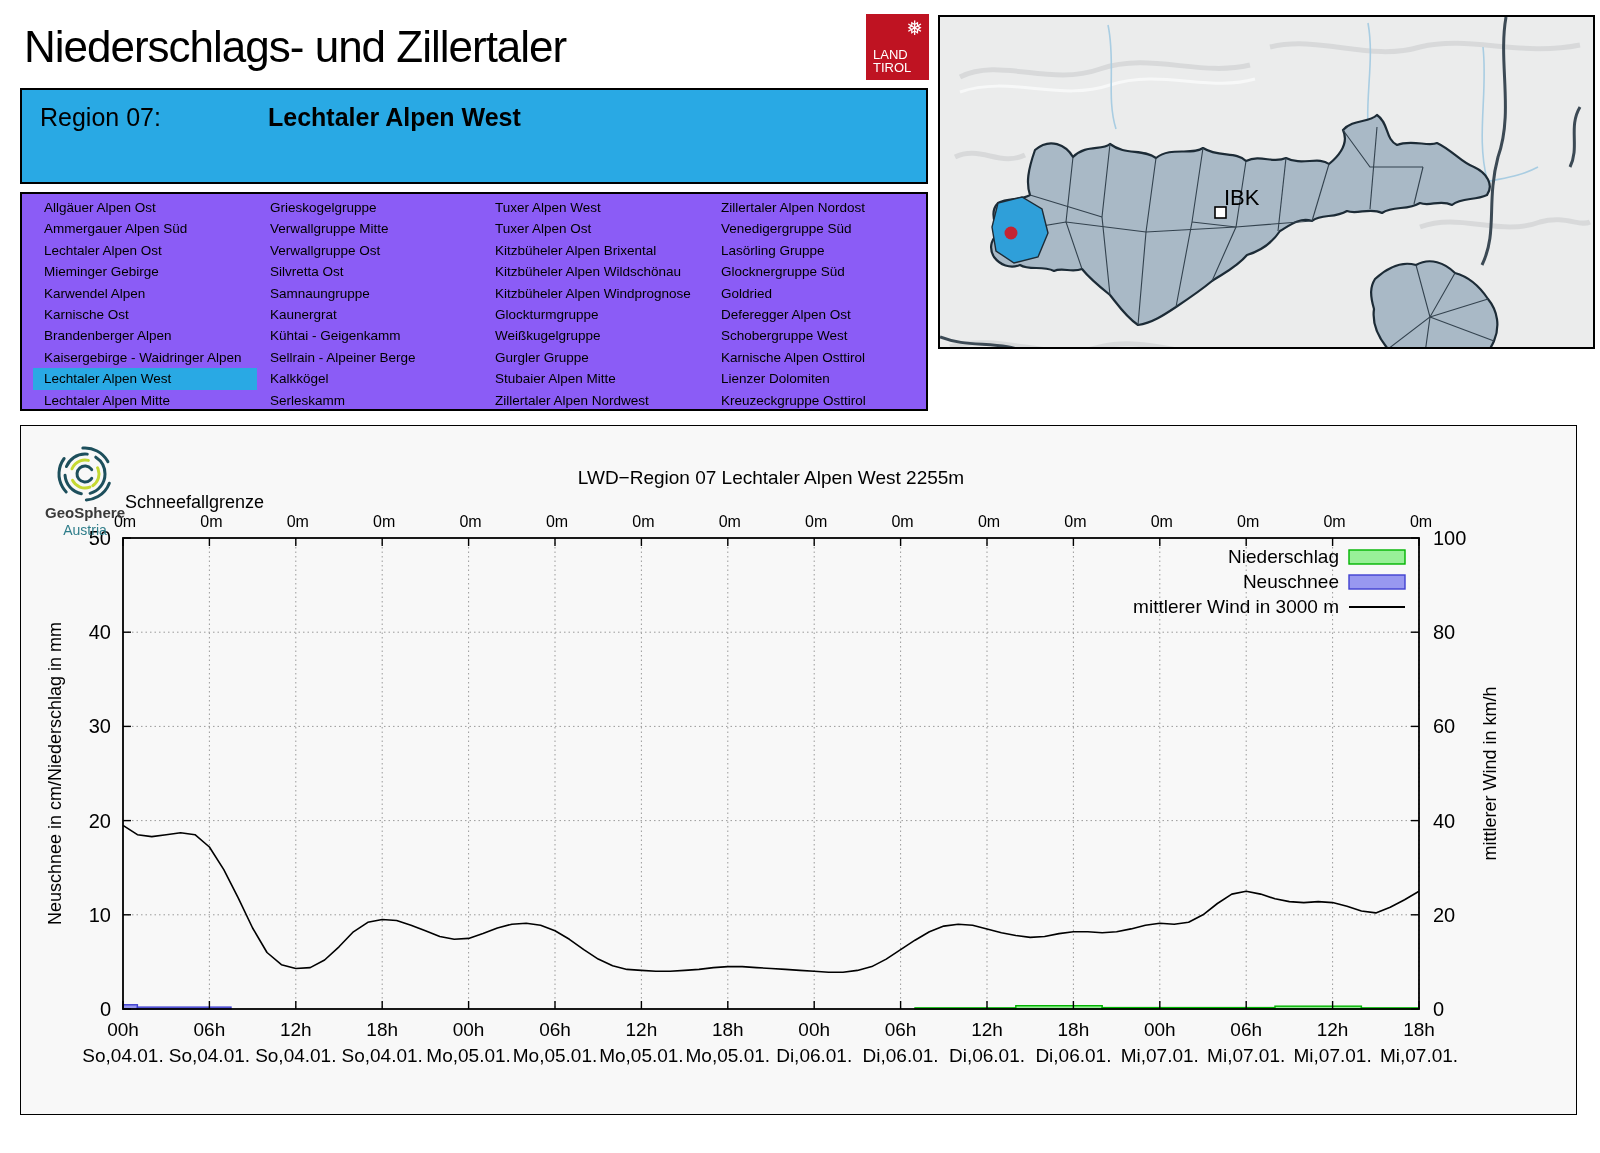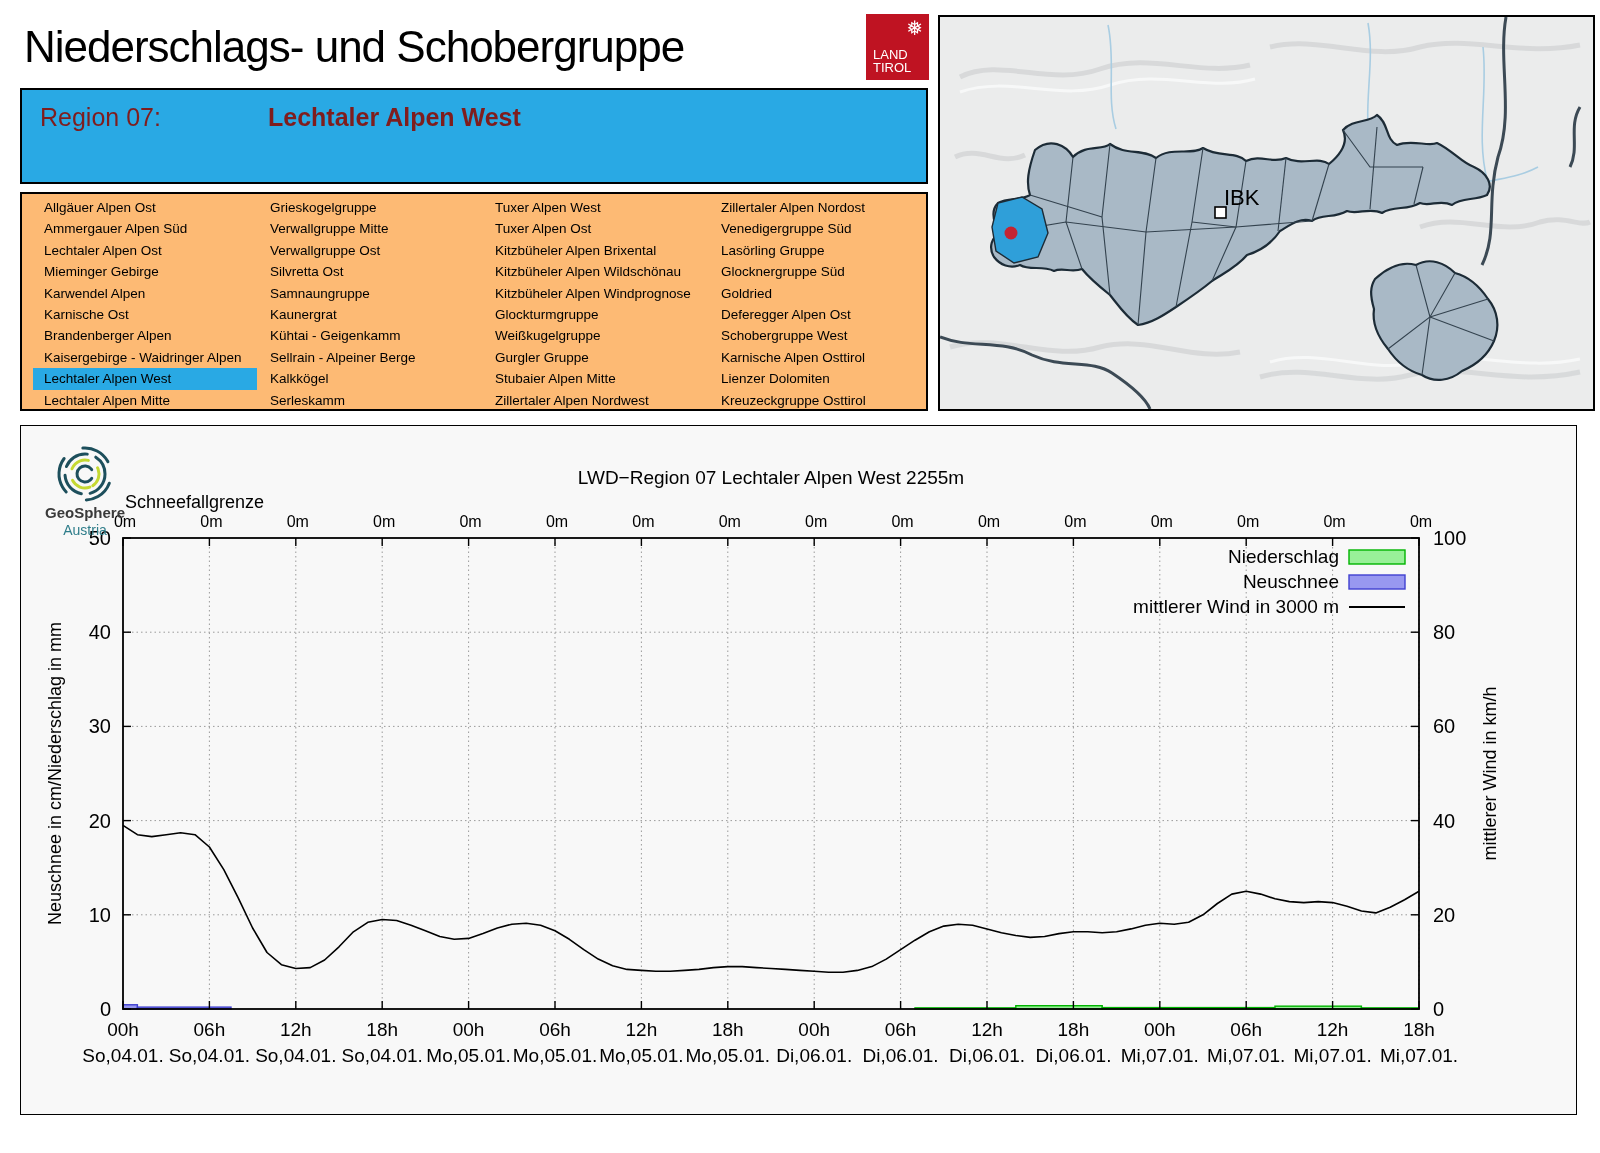--- a/index.html
+++ b/index.html
@@ -8,46 +8,46 @@
 
   
   #page-title { position:absolute; left:24px; top:22px; font-size:44px; font-weight:400; color:#000;
                 font-stretch:condensed; letter-spacing:-1px; }
   #lt-logo { position:absolute; left:866px; top:14px; width:63px; height:66px; background:#bf1322; color:#fff; }
   #lt-logo .flake { position:absolute; right:6px; top:2px; font-size:20px; }
   #lt-logo .lt-text { position:absolute; left:7px; bottom:6px; font-size:13px; font-weight:400; line-height:13px; }
 
   
   #region-box { position:absolute; left:20px; top:88px; width:908px; height:96px; background:#29a9e4; border:2px solid #000; }
-  .rb-row { position:absolute; left:18px; font-size:25px; color:#7f1d1d; }
+  .rb-row { position:absolute; left:18px; font-size:25px; color:#000000; }
   .rb-label {}
   .rb-value { position:absolute; left:228px; font-weight:700; white-space:nowrap; }
   #rb-row1 { top:13px; width:860px; }
   #rb-row2 { top:53px; width:860px; }
 
   
-  #region-list { position:absolute; left:20px; top:192px; width:908px; height:219px; border:2px solid #000; background:#fdba74; padding-top:3px; }
+  #region-list { position:absolute; left:20px; top:192px; width:908px; height:219px; border:2px solid #000; background:#8b5cf6; padding-top:3px; }
   .rl-col { position:absolute; top:3px; width:224px; }
   .rl-item { height:21.4px; line-height:21.4px; font-size:13.5px; color:#000; padding-left:11px; white-space:nowrap; }
   .rl-item.selected { background:#29a9e4; }
 
   
-  #map-panel { position:absolute; left:938px; top:15px; width:657px; height:396px; border:2px solid #000; background:#ebecec; overflow:hidden; }
+  #map-panel { position:absolute; left:938px; top:15px; width:657px; height:334px; border:2px solid #000; background:#ebecec; overflow:hidden; }
   #map-panel svg { display:block; }
 
   
   #chart-panel { position:absolute; left:20px; top:425px; width:1557px; height:690px; border:1.5px solid #000; background:#f8f8f8; }
   #chart-svg { display:block; }
 </style>
 </head>
 <body>
 
 <div id="page">
 
-  <div id="page-title">Niederschlags- und Schobergruppe</div>
+  <div id="page-title">Niederschlags- und Zillertaler</div>
   <div id="lt-logo">
     <span class="flake">❅</span>
     <div class="lt-text">
       <div>LAND</div>
       <div>TIROL</div>
     </div>
   </div>
 
   <div id="region-box">
     <div id="rb-row1" class="rb-row">

